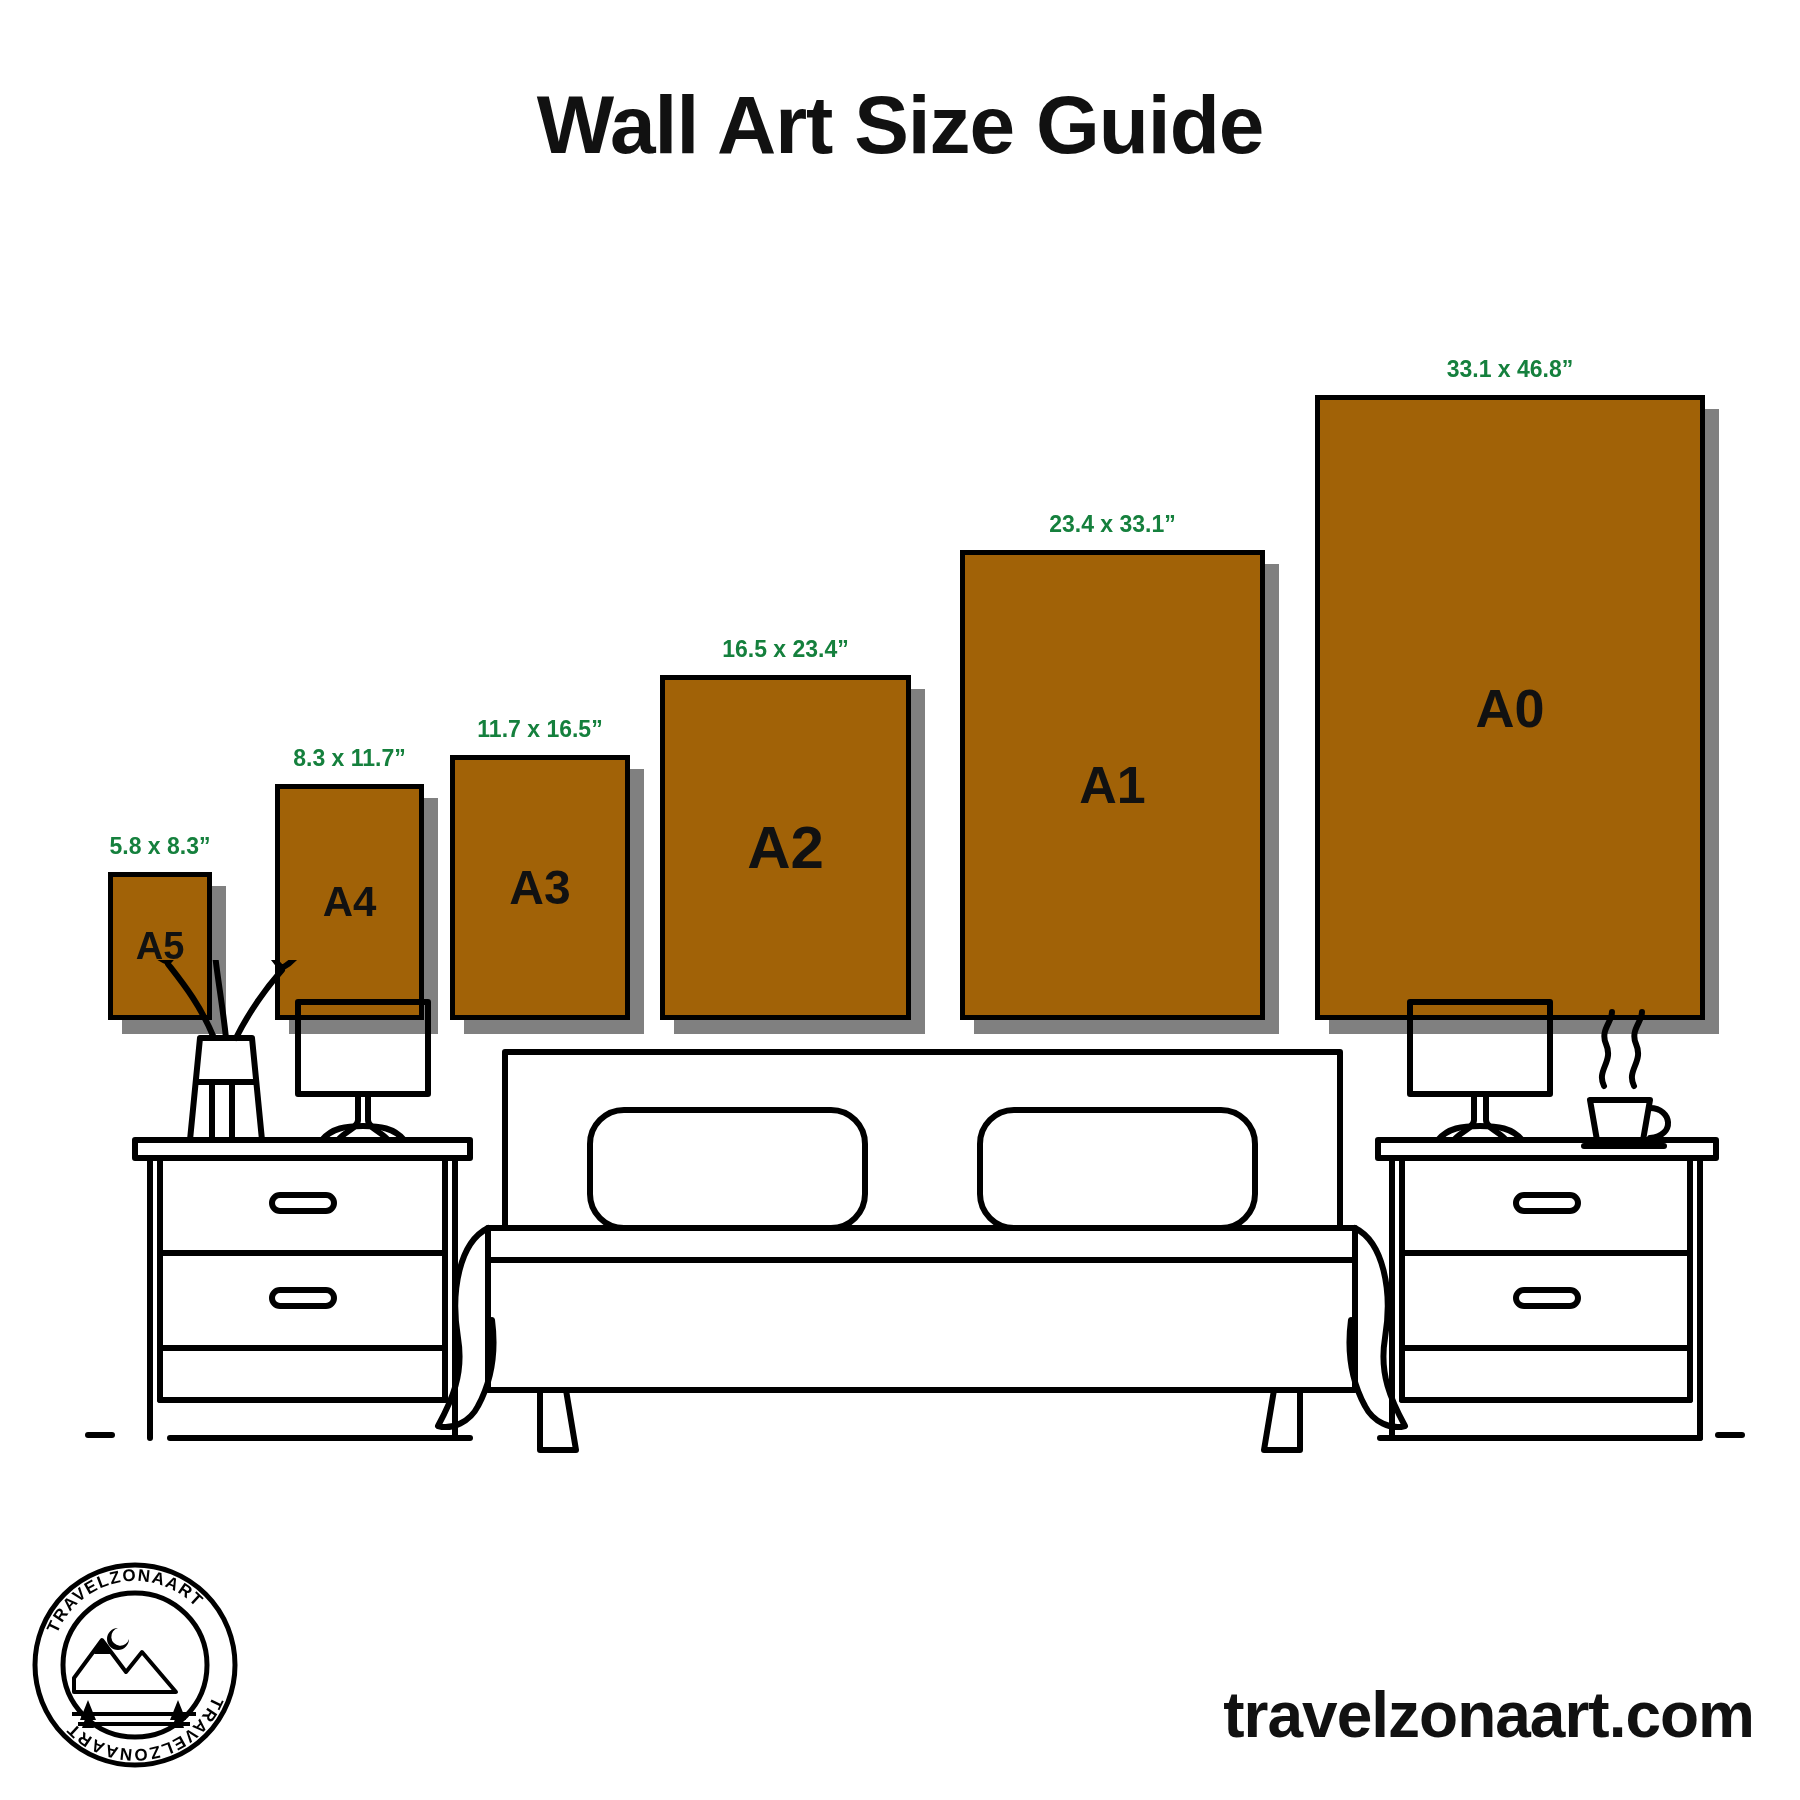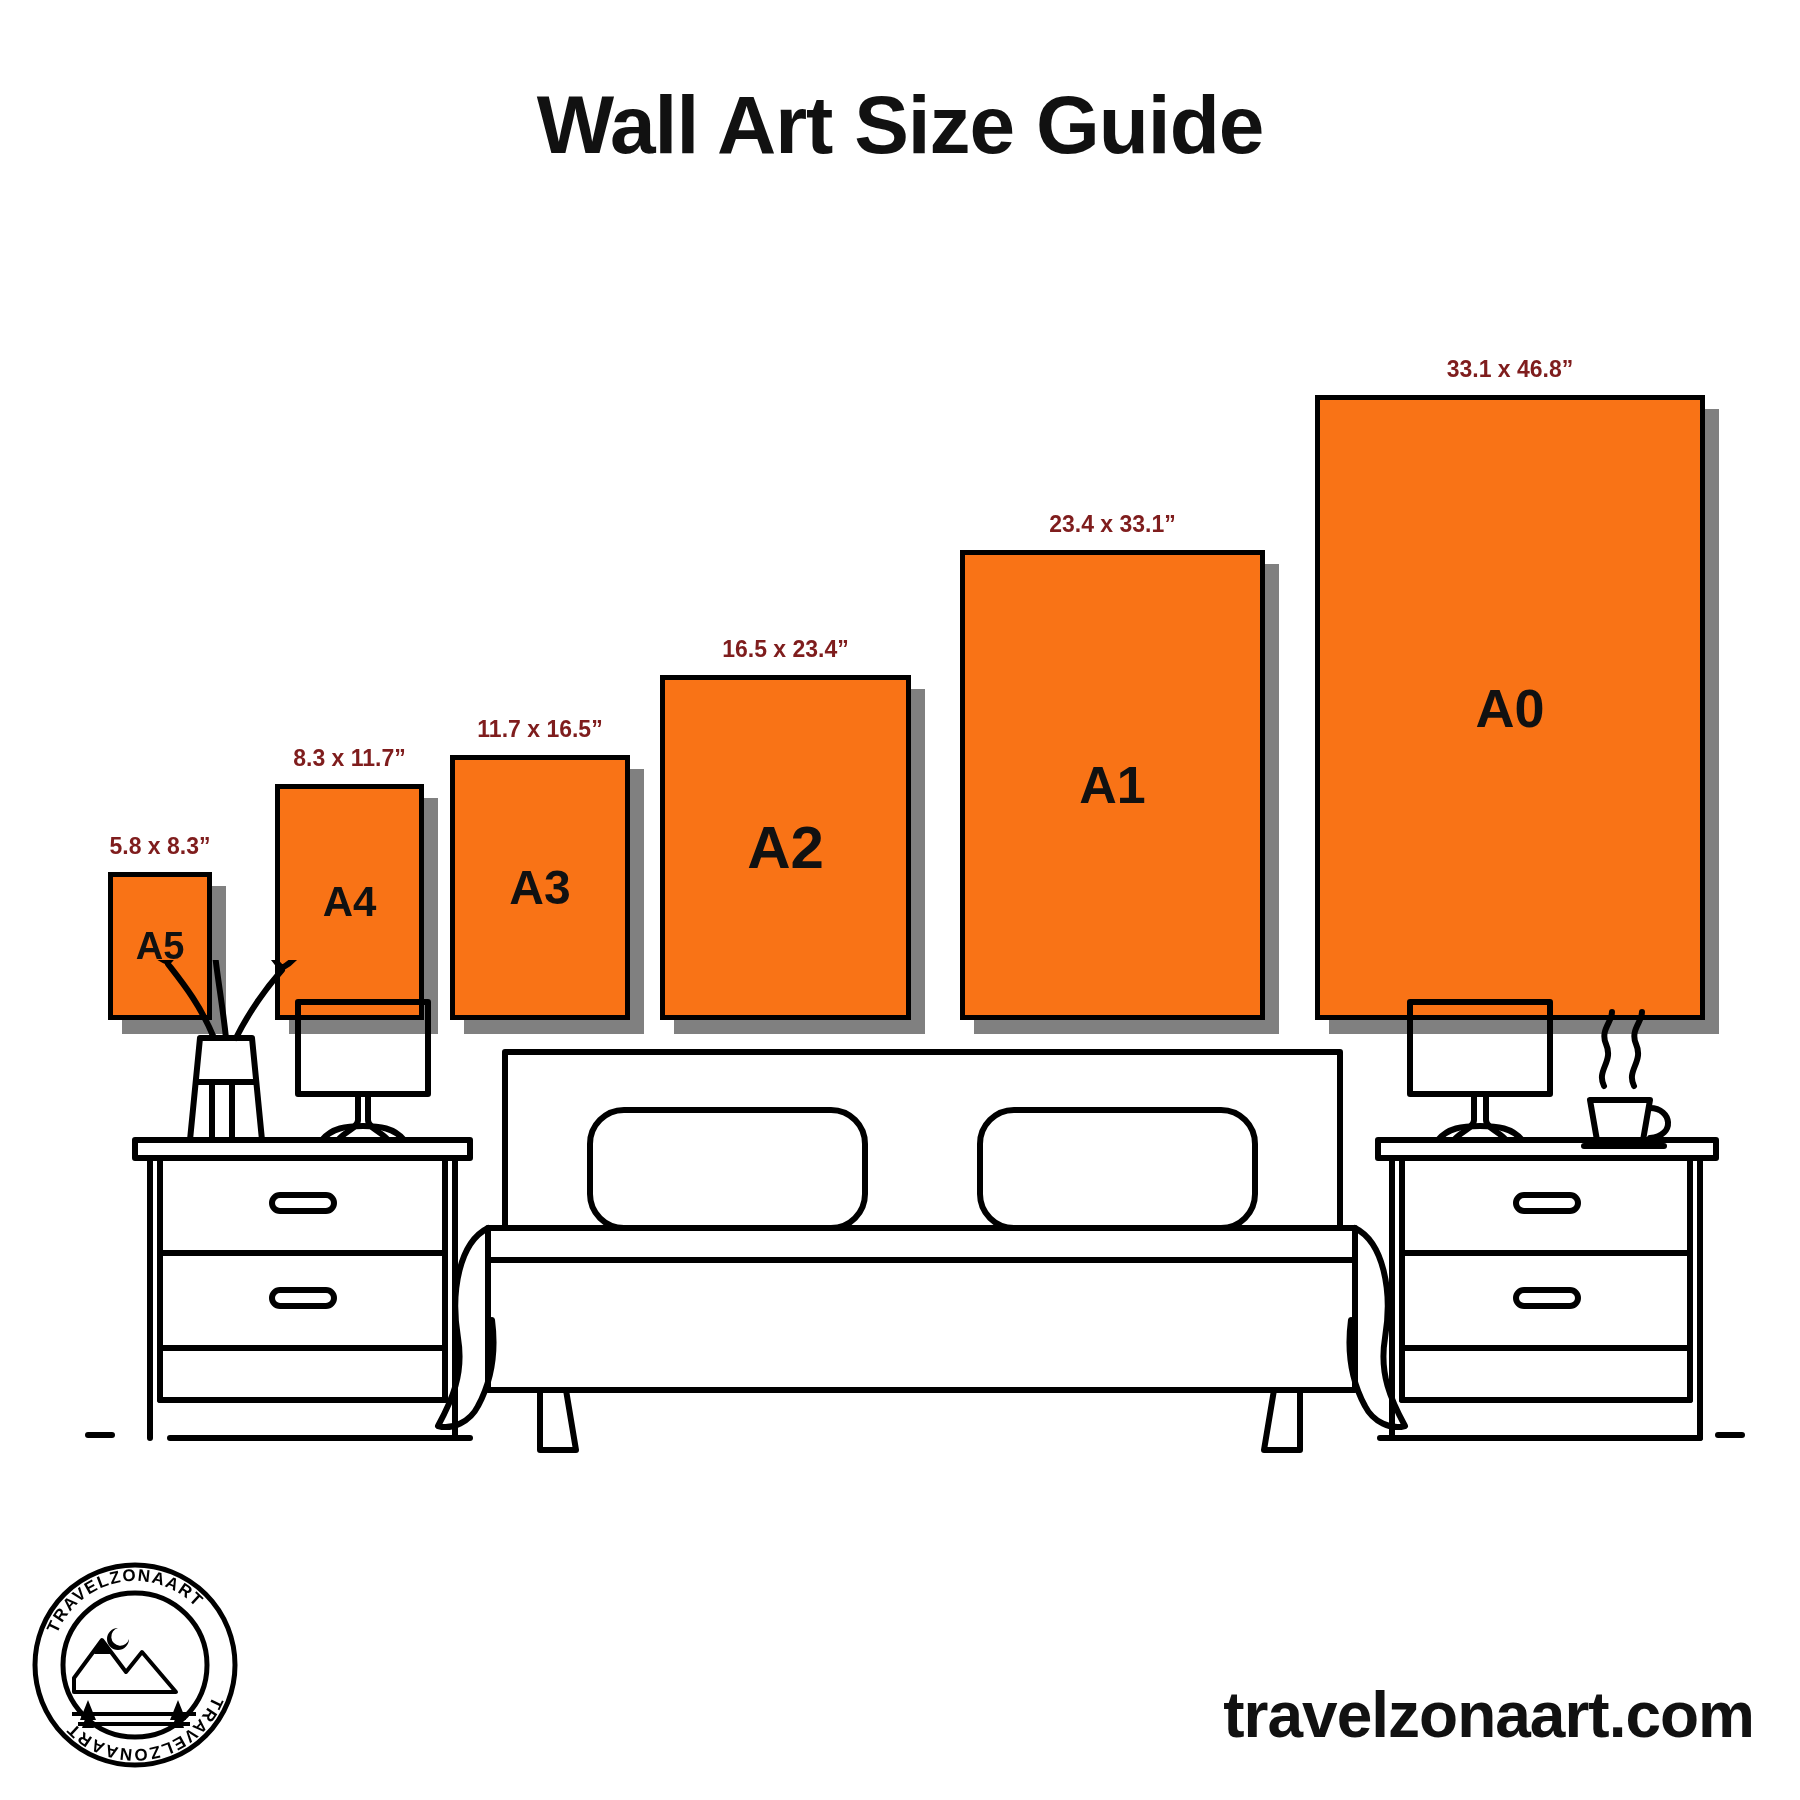--- a/index.html
+++ b/index.html
@@ -43,39 +43,39 @@
 
   .frame-dim {
     position: absolute;
     bottom: 100%;
     left: 50%;
     transform: translateX(-50%);
     white-space: nowrap;
     font-size: 23px;
     font-weight: bold;
     margin-bottom: 12px;
-    color: #7f1d1d;
+    color: #15803d;
   }
 
   .frame-shadow {
     position: absolute;
     background: #808080;
     left: 14px;
     top: 14px;
     width: 100%;
     height: 100%;
   }
 
   .frame-box {
     position: absolute;
     left: 0;
     top: 0;
     width: 100%;
     height: 100%;
-    background: #f97316;
+    background: #a16207;
     border: 5px solid #000000;
     box-sizing: border-box;
     display: flex;
     align-items: center;
     justify-content: center;
   }
 
   .frame-label {
     font-size: 44px;
     font-weight: bold;

